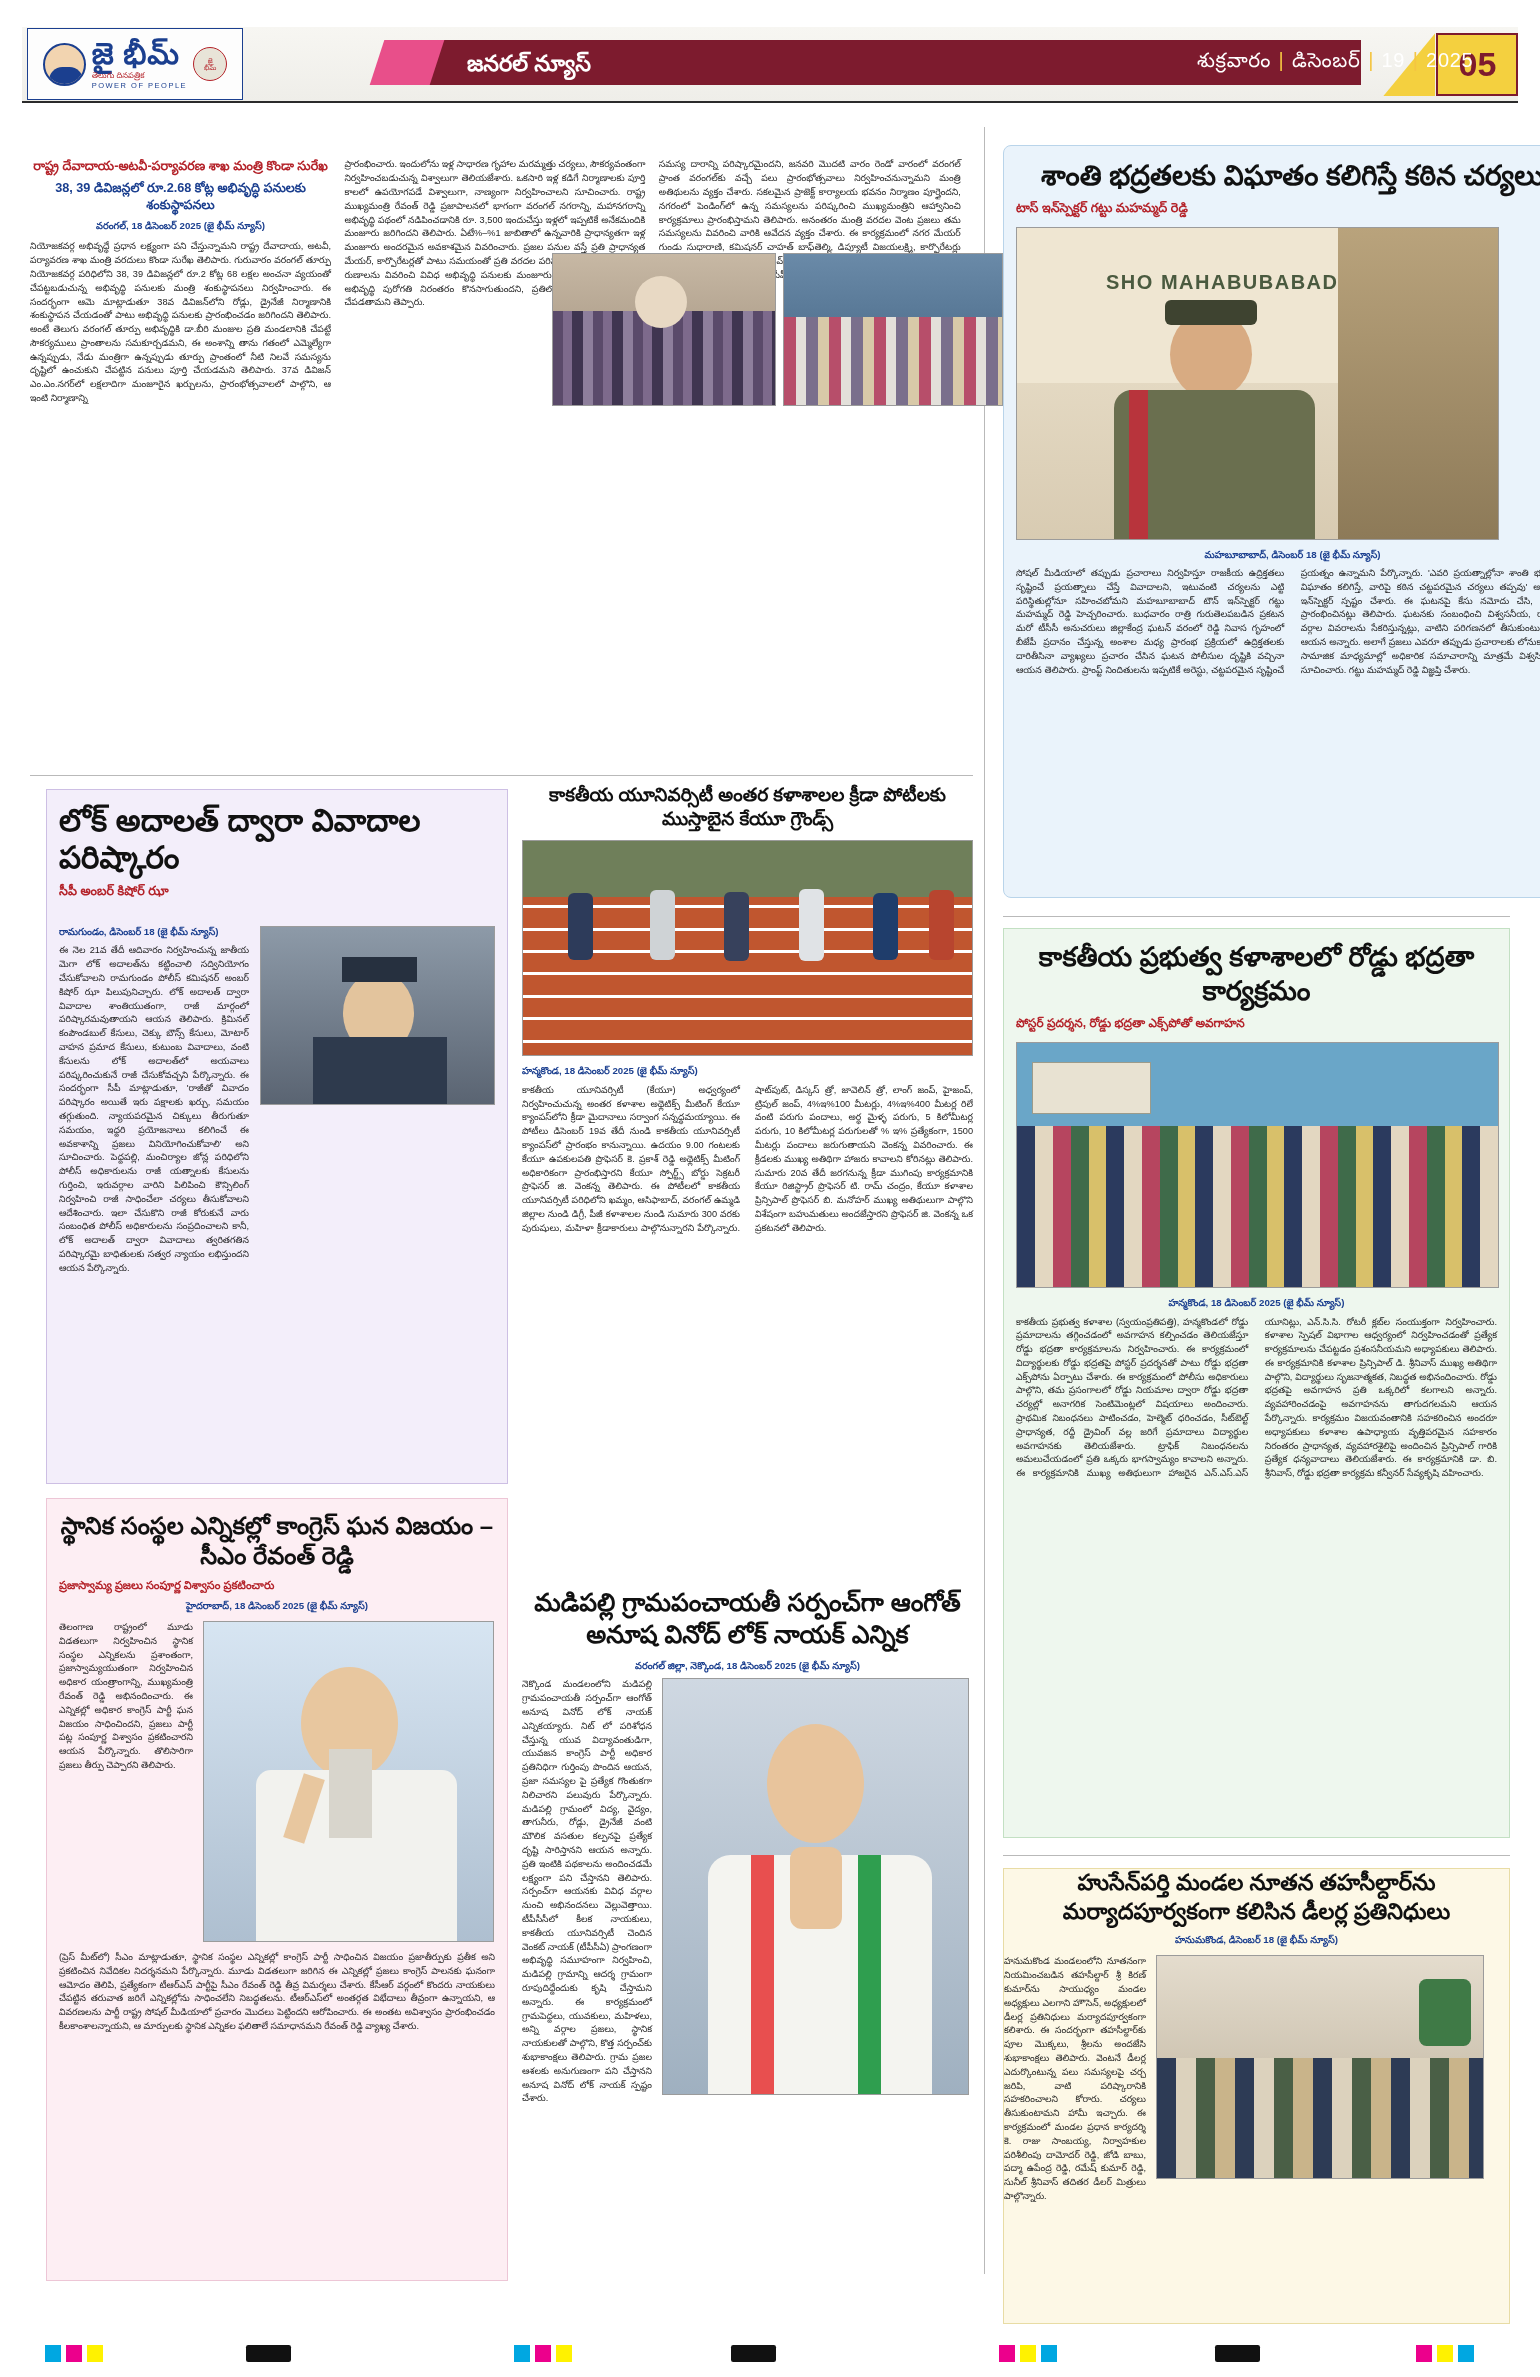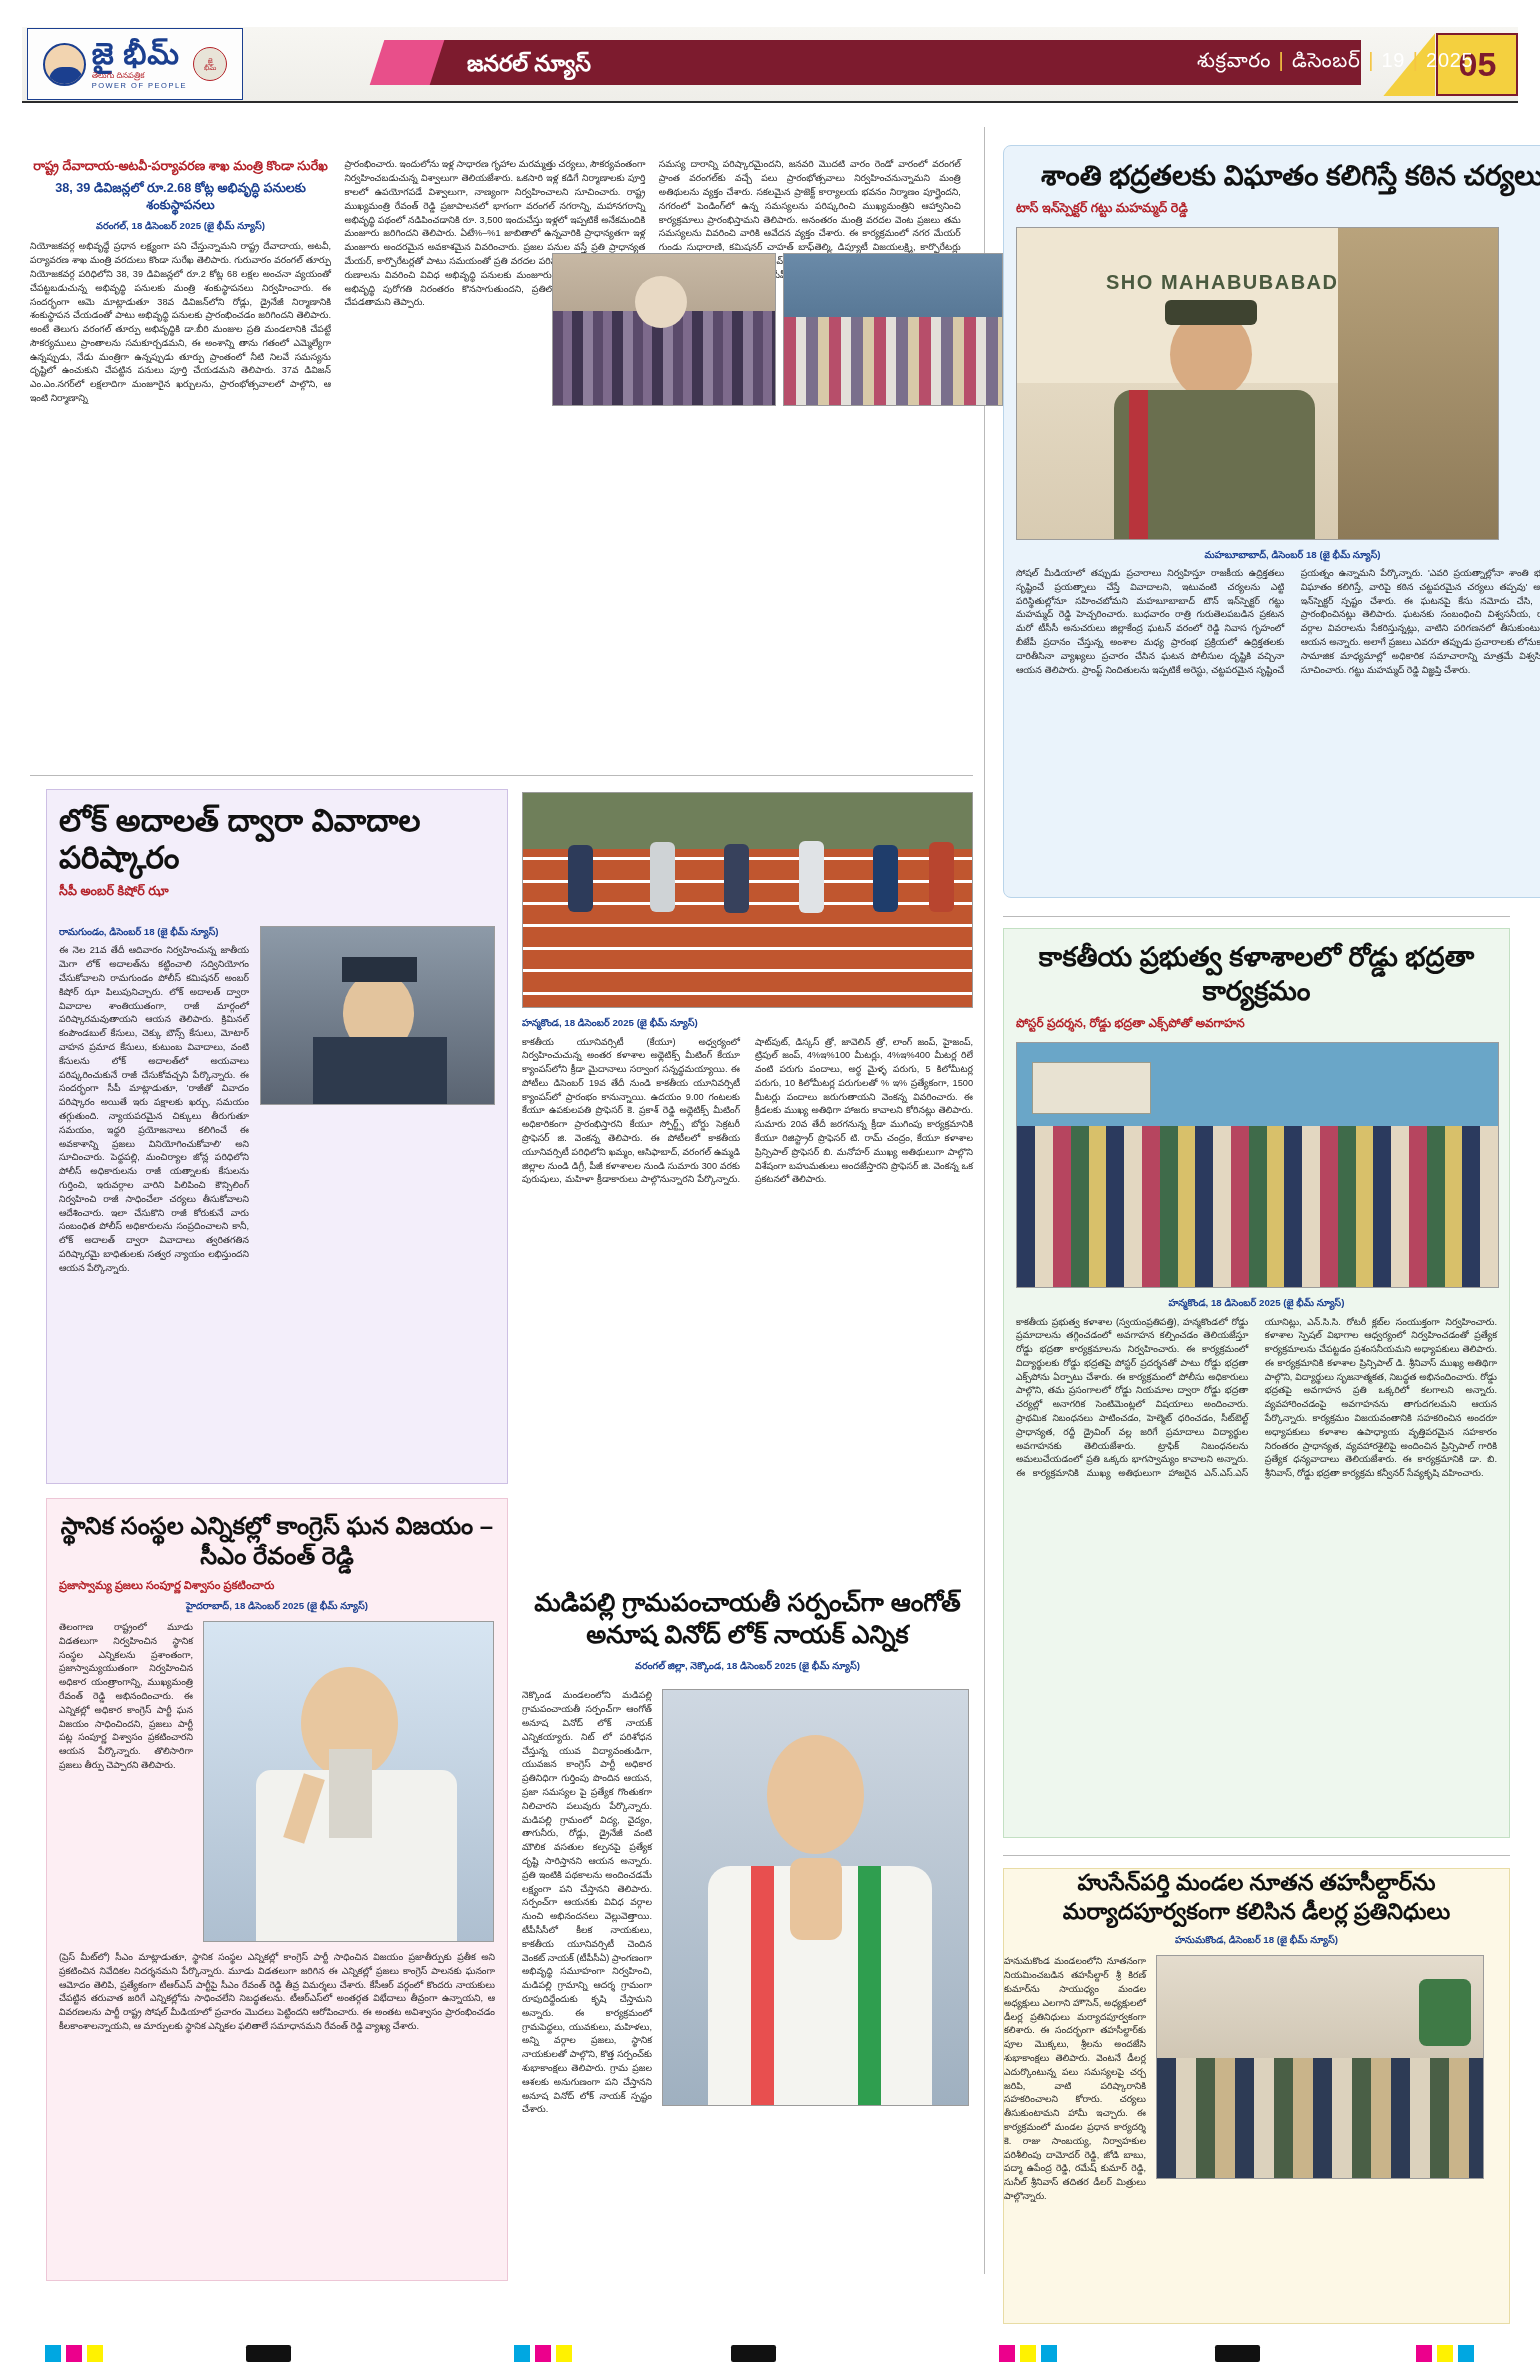--- a/index.html
+++ b/index.html
@@ -212,20 +212,21 @@
           <div class="ph-sky" style="background:linear-gradient(to bottom,#8d9aa8,#5a6472);"></div>
           <div class="blob" style="left:82px; top:45px; width:71px; height:82px; background:#e3c49d;"></div>
           <div style="position:absolute; left:52px; bottom:0; width:134px; height:67px; background:#2e3a4d;"></div>
           <div style="position:absolute; left:81px; top:30px; width:75px; height:25px; background:#26303f;"></div>
         </div>
       </div>
     </div>
   </div>
 
   <div class="col" style="left:522px; top:783px; width:451px;">
+    <div class="hl center" style="font-size:18.6px; line-height:1.3;">కాకతీయ యూనివర్సిటీ అంతర కళాశాలల క్రీడా పోటీలకు ముస్తాబైన కేయూ గ్రౌండ్స్</div>
     <div class="photo" style="margin-top:9px; width:451px; height:216px;">
       <div class="track"></div>
       <div style="position:absolute; left:0; top:0; width:100%; height:26%; background:#6f7f5a;"></div>
       <div class="blob" style="left:45px; top:52px; width:25px; height:67px; background:#2d3b5a; border-radius:6px;"></div>
       <div class="blob" style="left:127px; top:49px; width:25px; height:70px; background:#cfd3d6; border-radius:6px;"></div>
       <div class="blob" style="left:201px; top:51px; width:25px; height:69px; background:#37415c; border-radius:6px;"></div>
       <div class="blob" style="left:276px; top:48px; width:25px; height:72px; background:#e0e3e6; border-radius:6px;"></div>
       <div class="blob" style="left:350px; top:52px; width:25px; height:67px; background:#1f3d6b; border-radius:6px;"></div>
       <div class="blob" style="left:406px; top:49px; width:25px; height:70px; background:#b8452f; border-radius:6px;"></div>
     </div>
@@ -252,21 +253,21 @@
         </div>
       </div>
     </div>
     <div class="body-txt" style="margin-top:9px;">(ప్రెస్ మీట్‌లో) సీఎం మాట్లాడుతూ, స్థానిక సంస్థల ఎన్నికల్లో కాంగ్రెస్ పార్టీ సాధించిన విజయం ప్రజాతీర్పుకు ప్రతీక అని ప్రకటించిన నివేదికల నిదర్శనమని పేర్కొన్నారు. మూడు విడతలుగా జరిగిన ఈ ఎన్నికల్లో ప్రజలు కాంగ్రెస్ పాలనకు ఘనంగా ఆమోదం తెలిపి, ప్రత్యేకంగా టీఆర్ఎస్ పార్టీపై సీఎం రేవంత్ రెడ్డి తీవ్ర విమర్శలు చేశారు. కేసీఆర్ వర్గంలో కొందరు నాయకులు చేపట్టిన తరువాత జరిగే ఎన్నికల్లోను సాధించలేని నిబద్ధతలను. టీఆర్ఎస్‌లో అంతర్గత విభేదాలు తీవ్రంగా ఉన్నాయని, ఆ వివరణలను పార్టీ రాష్ట్ర సోషల్ మీడియాలో ప్రచారం మొదలు పెట్టిందని ఆరోపించారు. ఈ అంతట అవిశ్వాసం ప్రారంభించడం కీలకాంశాలన్నాయని, ఆ మార్పులకు స్థానిక ఎన్నికల ఫలితాలే సమాధానమని రేవంత్ రెడ్డి వ్యాఖ్య చేశారు.</div>
   </div>
 
   <div class="col" style="left:522px; top:1558px; width:451px;">
     <div class="hl center" style="font-size:25px; line-height:1.28;margin-top:28px;">మడిపల్లి గ్రామపంచాయతీ సర్పంచ్‌గా ఆంగోత్ అనూష వినోద్ లోక్ నాయక్ ఎన్నిక</div>
     <div class="dateline center" style="margin-top:10.4px;">వరంగల్ జిల్లా, నెక్కొండ, 18 డిసెంబర్ 2025 (జై భీమ్ న్యూస్)</div>
 
-    <div style="display:flex; gap:10.4px; margin-top:15px;">
+    <div style="display:flex; gap:10.4px; margin-top:4px;">
       <div style="width:130px;">
         <div class="body-txt">నెక్కొండ మండలంలోని మడిపల్లి గ్రామపంచాయతీ సర్పంచ్‌గా ఆంగోత్ అనూష వినోద్ లోక్ నాయక్ ఎన్నికయ్యారు. నిట్ లో పరిశోధన చేస్తున్న యువ విద్యావంతుడిగా, యువజన కాంగ్రెస్ పార్టీ అధికార ప్రతినిధిగా గుర్తింపు పొందిన ఆయన, ప్రజా సమస్యల పై ప్రత్యేక గొంతుకగా నిలిచారని పలువురు పేర్కొన్నారు. మడిపల్లి గ్రామంలో విద్య, వైద్యం, తాగునీరు, రోడ్లు, డ్రైనేజీ వంటి మౌలిక వసతుల కల్పనపై ప్రత్యేక దృష్టి సారిస్తానని ఆయన అన్నారు. ప్రతి ఇంటికి పథకాలను అందించడమే లక్ష్యంగా పని చేస్తానని తెలిపారు. సర్పంచ్‌గా ఆయనకు వివిధ వర్గాల నుంచి అభినందనలు వెల్లువెత్తాయి. టీపీసీసీలో కీలక నాయకులు, కాకతీయ యూనివర్సిటీ చెందిన వెంకట్ నాయక్ (టీపీసీఏ) ప్రాంగణంగా అభివృద్ధి సమూహంగా నిర్వహించి, మడిపల్లి గ్రామాన్ని ఆదర్శ గ్రామంగా రూపుదిద్దేందుకు కృషి చేస్తామని అన్నారు. ఈ కార్యక్రమంలో గ్రామపెద్దలు, యువకులు, మహిళలు, అన్ని వర్గాల ప్రజలు, స్థానిక నాయకులతో పాల్గొని, కొత్త సర్పంచ్‌కు శుభాకాంక్షలు తెలిపారు. గ్రామ ప్రజల ఆశలకు అనుగుణంగా పని చేస్తానని అనూష వినోద్ లోక్ నాయక్ స్పష్టం చేశారు.</div>
       </div>
       <div style="width:307px;">
         <div class="photo" style="width:307px; height:417px;">
           <div class="ph-sky" style="background:linear-gradient(to bottom,#cfd8e2,#9fb0c0);"></div>
           <div class="blob" style="left:104px; top:45px; width:97px; height:119px; background:#e8c49c;"></div>
           <div style="position:absolute; left:45px; bottom:0; width:224px; height:239px; background:#f4f4f0; border-radius:22.4px 22.4px 0 0;"></div>
           <div style="position:absolute; left:88px; bottom:0; width:22.4px; height:239px; background:#e84f4f;"></div>
           <div style="position:absolute; left:195px; bottom:0; width:22.4px; height:239px; background:#2f9e4f;"></div>

